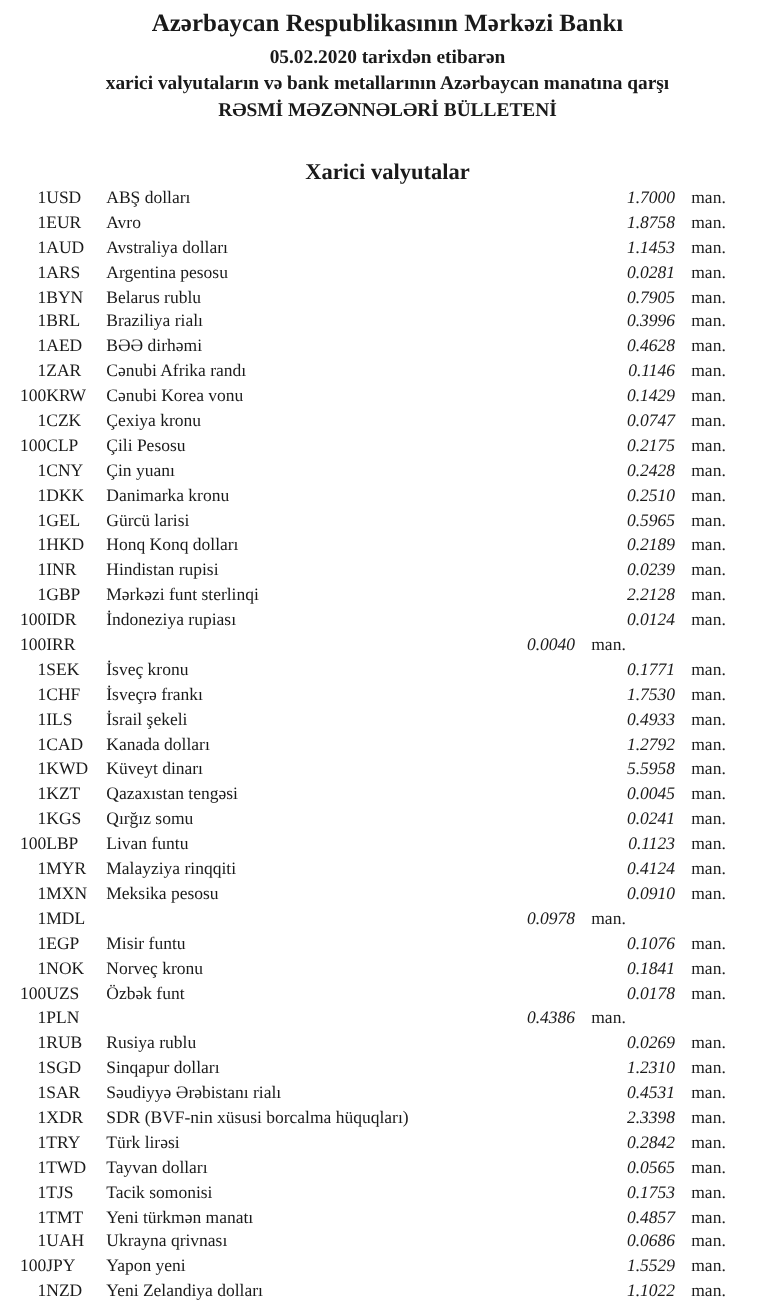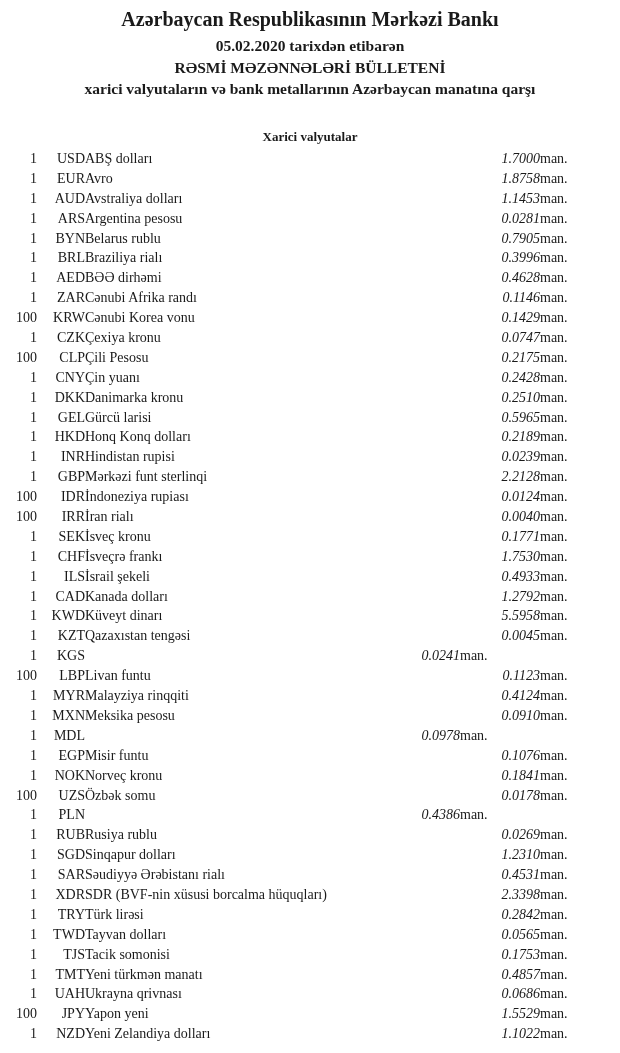--- a/index.html
+++ b/index.html
@@ -25,53 +25,53 @@
     font-weight: bold;
     line-height: 20px;
   }
   .date-line { margin-top: 5px; }
   .scope-line { margin-top: 1px; }
   .bulletin-line { margin-top: 2px; }
 
   .section-title {
     margin-top: 28px;
     text-align: center;
-    font-size: 13px;
+    font-size: 18px;
     font-weight: bold;
     line-height: 20px;
   }
 
   .rates-table {
     margin-top: 2px;
     padding-right: 28px;
   }
   .rate-row {
     display: grid;
     grid-template-columns: 37px 48px 1fr 80px 52px;
     height: 19.9px;
     line-height: 19.9px;
     font-size: 14px;
     white-space: nowrap;
   }
   .cell-qty  { text-align: right; }
-  .cell-code { text-align: right; }
+  .cell-code { text-align: left; }
   .cell-name { text-align: left; }
   .cell-rate { text-align: right; font-weight: normal; font-style: italic; }
-  .cell-unit { text-align: left; padding-left: 0; }
+  .cell-unit { text-align: left; padding-left: 13px; }
 </style>
 </head>
 <body>
 
 <div class="page">
 
   <div class="doc-header">
     <div class="bank-name">Azərbaycan Respublikasının Mərkəzi Bankı</div>
     <div class="hline date-line">05.02.2020 tarixdən etibarən</div>
+    <div class="hline scope-line">xarici valyutaların və bank metallarının Azərbaycan manatına qarşı</div>
     <div class="hline bulletin-line">RƏSMİ MƏZƏNNƏLƏRİ BÜLLETENİ</div>
-    <div class="hline scope-line">xarici valyutaların və bank metallarının Azərbaycan manatına qarşı</div>
   </div>
 
   <div class="section-title">Xarici valyutalar</div>
 
   <div class="rates-table">
       <div class="rate-row">
     <span class="cell-qty">1</span>
     <span class="cell-code">USD</span>
     <span class="cell-name">ABŞ dolları</span>
     <span class="cell-rate">1.7000</span>
@@ -192,21 +192,20 @@
       <div class="rate-row">
     <span class="cell-qty">100</span>
     <span class="cell-code">IDR</span>
     <span class="cell-name">İndoneziya rupiası</span>
     <span class="cell-rate">0.0124</span>
     <span class="cell-unit">man.</span>
   </div>
       <div class="rate-row">
     <span class="cell-qty">100</span>
     <span class="cell-code">IRR</span>
-    <span class="cell-name">İran rialı</span>
     <span class="cell-rate">0.0040</span>
     <span class="cell-unit">man.</span>
   </div>
       <div class="rate-row">
     <span class="cell-qty">1</span>
     <span class="cell-code">SEK</span>
     <span class="cell-name">İsveç kronu</span>
     <span class="cell-rate">0.1771</span>
     <span class="cell-unit">man.</span>
   </div>
@@ -241,20 +240,21 @@
       <div class="rate-row">
     <span class="cell-qty">1</span>
     <span class="cell-code">KZT</span>
     <span class="cell-name">Qazaxıstan tengəsi</span>
     <span class="cell-rate">0.0045</span>
     <span class="cell-unit">man.</span>
   </div>
       <div class="rate-row">
     <span class="cell-qty">1</span>
     <span class="cell-code">KGS</span>
+    <span class="cell-name">Qırğız somu</span>
     <span class="cell-rate">0.0241</span>
     <span class="cell-unit">man.</span>
   </div>
       <div class="rate-row">
     <span class="cell-qty">100</span>
     <span class="cell-code">LBP</span>
     <span class="cell-name">Livan funtu</span>
     <span class="cell-rate">0.1123</span>
     <span class="cell-unit">man.</span>
   </div>
@@ -288,21 +288,21 @@
       <div class="rate-row">
     <span class="cell-qty">1</span>
     <span class="cell-code">NOK</span>
     <span class="cell-name">Norveç kronu</span>
     <span class="cell-rate">0.1841</span>
     <span class="cell-unit">man.</span>
   </div>
       <div class="rate-row">
     <span class="cell-qty">100</span>
     <span class="cell-code">UZS</span>
-    <span class="cell-name">Özbək somu</span>
+    <span class="cell-name">Özbək funt</span>
     <span class="cell-rate">0.0178</span>
     <span class="cell-unit">man.</span>
   </div>
       <div class="rate-row">
     <span class="cell-qty">1</span>
     <span class="cell-code">PLN</span>
     <span class="cell-rate">0.4386</span>
     <span class="cell-unit">man.</span>
   </div>
       <div class="rate-row">

